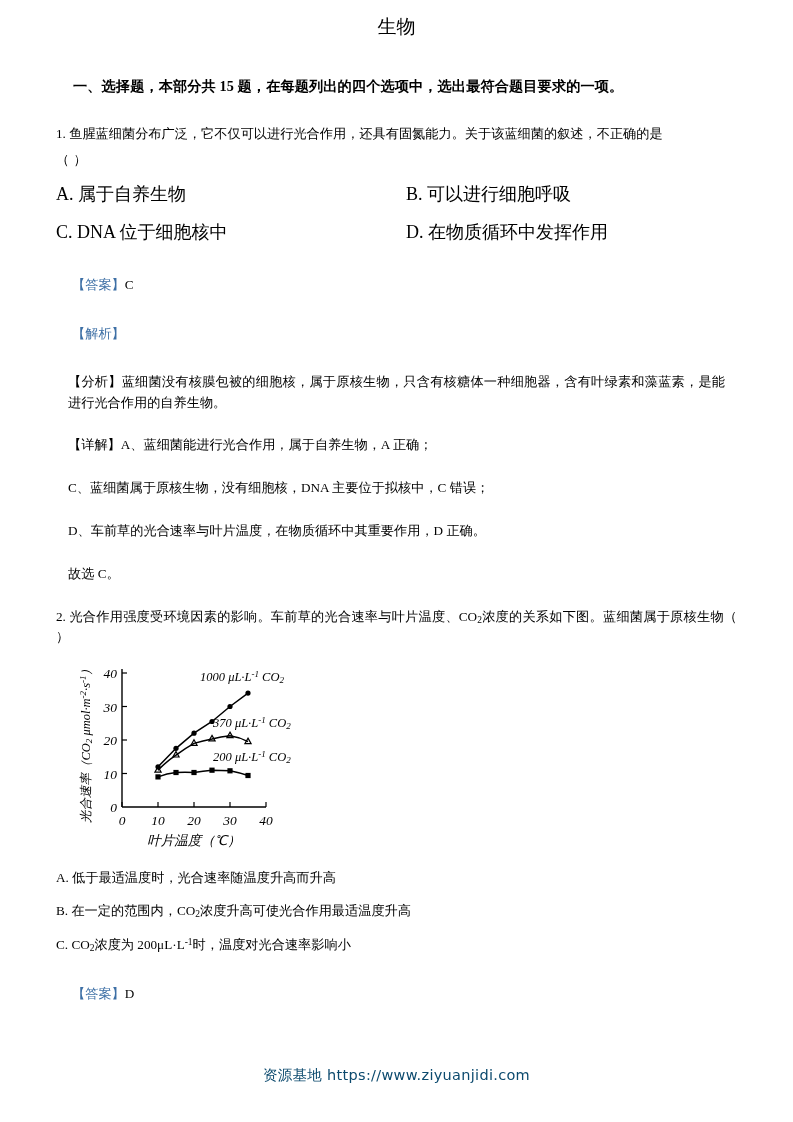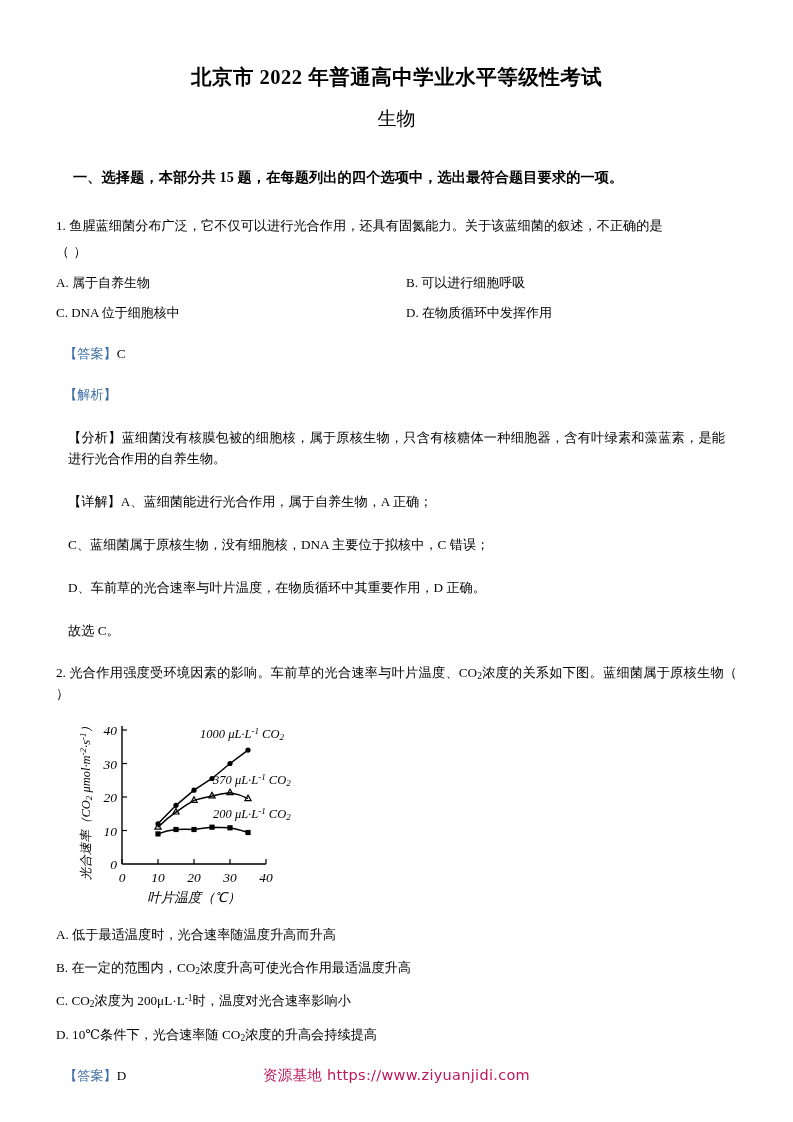--- a/index.html
+++ b/index.html
@@ -60,38 +60,38 @@
     text-align: justify;
   }
   .q-line.tight { padding-top: 6px; }
   .blank-paren { letter-spacing: 0.5px; }
 
   .opt-row {
     display: flex;
     padding-top: 11px;
   }
   .opt-row .opt {
-    font-size: 13px;
+    font-size: 18px;
     line-height: 1.5;
   }
   .opt-row .opt.left  { width: 350px; flex: 0 0 350px; }
   .opt-row .opt.right { flex: 1 1 auto; }
 
   .opt-block .opt {
     font-size: 13.2px;
     line-height: 1.5;
     padding-top: 13px;
   }
 
   .ans-tag { color: #3d6fa5; }
   .ans-line {
     font-size: 13.2px;
     line-height: 1.5;
     padding-top: 13px;
-    margin: 8px;
+    margin: 16px;
   }
   .exp-line {
     font-size: 13.2px;
     line-height: 1.58;
     padding-top: 12px;
     margin: 12px;
     text-align: justify;
   }
   .exp-line.sub { padding-top: 10px; }
 
@@ -108,30 +108,29 @@
 
   
   .footer-watermark {
     position: absolute;
     left: 0;
     top: 1066px;
     width: 793px;
     text-align: center;
     font-family: "DejaVu Sans", "Liberation Sans", sans-serif;
     font-size: 14.5px;
-    color: #be185d;
+    color: #0c4a6e;
     letter-spacing: 0.3px;
   }
 </style>
 </head>
 <body>
 
 <div class="page">
 
-  <h1 class="doc-title">北京市 2022 年普通高中学业水平等级性考试</h1>
   <h2 class="doc-subtitle">生物</h2>
 
   <p class="section-heading">一、选择题，本部分共 15 题，在每题列出的四个选项中，选出最符合题目要求的一项。</p>
 
   <div>
     <p class="q-line"><span>1.</span> <span>鱼腥蓝细菌分布广泛，它不仅可以进行光合作用，还具有固氮能力。关于该蓝细菌的叙述，不正确的是</span></p>
     <p class="q-line tight blank-paren">（     ）</p>
 
     <div class="opt-row">
       <div class="opt left">A. 属于自养生物</div>
@@ -244,21 +243,20 @@
         <text x="143" y="106" font-family="Liberation Serif, serif" font-size="12.5" fill="#000">
           <tspan>200 </tspan><tspan>μL·L</tspan><tspan baseline-shift="42%" font-size="9">-1</tspan><tspan> CO</tspan><tspan baseline-shift="-24%" font-size="9">2</tspan>
         </text>
       </svg>
     </div>
 
     <div class="opt-block">
       <div class="opt">A. 低于最适温度时，光合速率随温度升高而升高</div>
       <div class="opt"><span>B. 在一定的范围内，CO</span><sub>2</sub><span>浓度升高可使光合作用最适温度升高</span></div>
       <div class="opt"><span>C. CO</span><sub>2</sub><span>浓度为 200μL·L</span><sup>-1</sup><span>时，温度对光合速率影响小</span></div>
-      <div class="opt"><span>D. 10℃条件下，光合速率随 CO</span><sub>2</sub><span>浓度的升高会持续提高</span></div>
     </div>
 
     <p class="ans-line"><span class="ans-tag">【答案】</span><span>D</span></p>
   </div>
 
 </div>
 
 <div class="footer-watermark">
   <span>资源基地</span>
   <span>https://www.ziyuanjidi.com</span>

